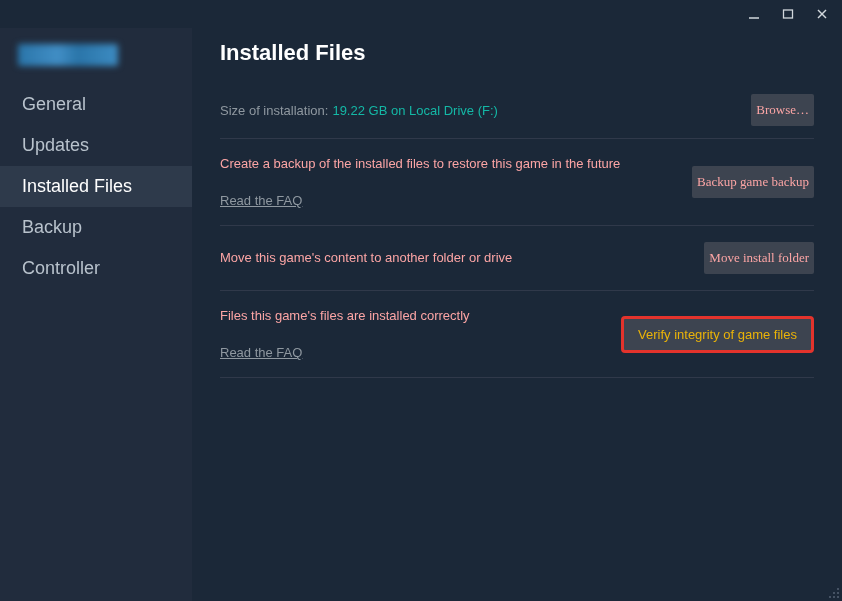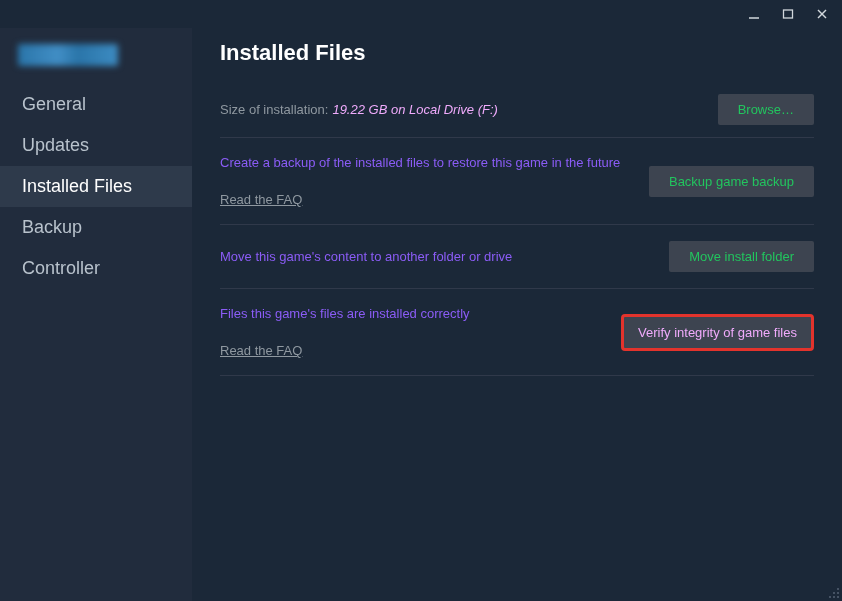--- a/index.html
+++ b/index.html
@@ -78,60 +78,61 @@
   }
   .size-row {
     display: flex;
     align-items: center;
     justify-content: space-between;
     font-size: 13px;
     margin-bottom: 12px;
   }
   .size-row .left { display: flex; gap: 4px; align-items: baseline; }
   .size-label { color: #8f98a0; }
-  .size-value { color: #f0abfc; font-style: italic; }
+  .size-value { color: #14b8a6; }
   .btn {
     background: #3d4450;
-    color: #22c55e;
+    color: #fca5a5;
     border: none;
     font-size: 13px;
-    padding: 8px 20px;
+    padding: 8px 5px;
     border-radius: 2px;
     cursor: pointer;
     white-space: nowrap;
+    font-family: Liberation Serif, serif;
   }
   .section {
     border-top: 1px solid #30394a;
     padding: 16px 0;
     display: flex;
     justify-content: space-between;
     align-items: center;
     gap: 20px;
   }
   .section:first-of-type { border-top: 1px solid #30394a; }
   .section .desc {
     font-size: 13px;
-    color: #8b5cf6;
+    color: #fca5a5;
     max-width: 420px;
     line-height: 1.4;
   }
   .section .faq {
     display: inline-block;
     margin-top: 20px;
     color: #8f98a0;
     text-decoration: underline;
     font-size: 13px;
     cursor: pointer;
   }
   .highlighted {
     border: 3px solid #e3332c;
     border-radius: 4px;
     padding: 8px 14px;
     background: #3d4450;
-    color: #f0abfc;
+    color: #eab308;
     font-size: 13px;
     cursor: pointer;
     white-space: nowrap;
   }
   .sections-wrap { border-bottom: 1px solid #30394a; }
 </style>
 </head>
 <body>
 
 <div class="titlebar">

